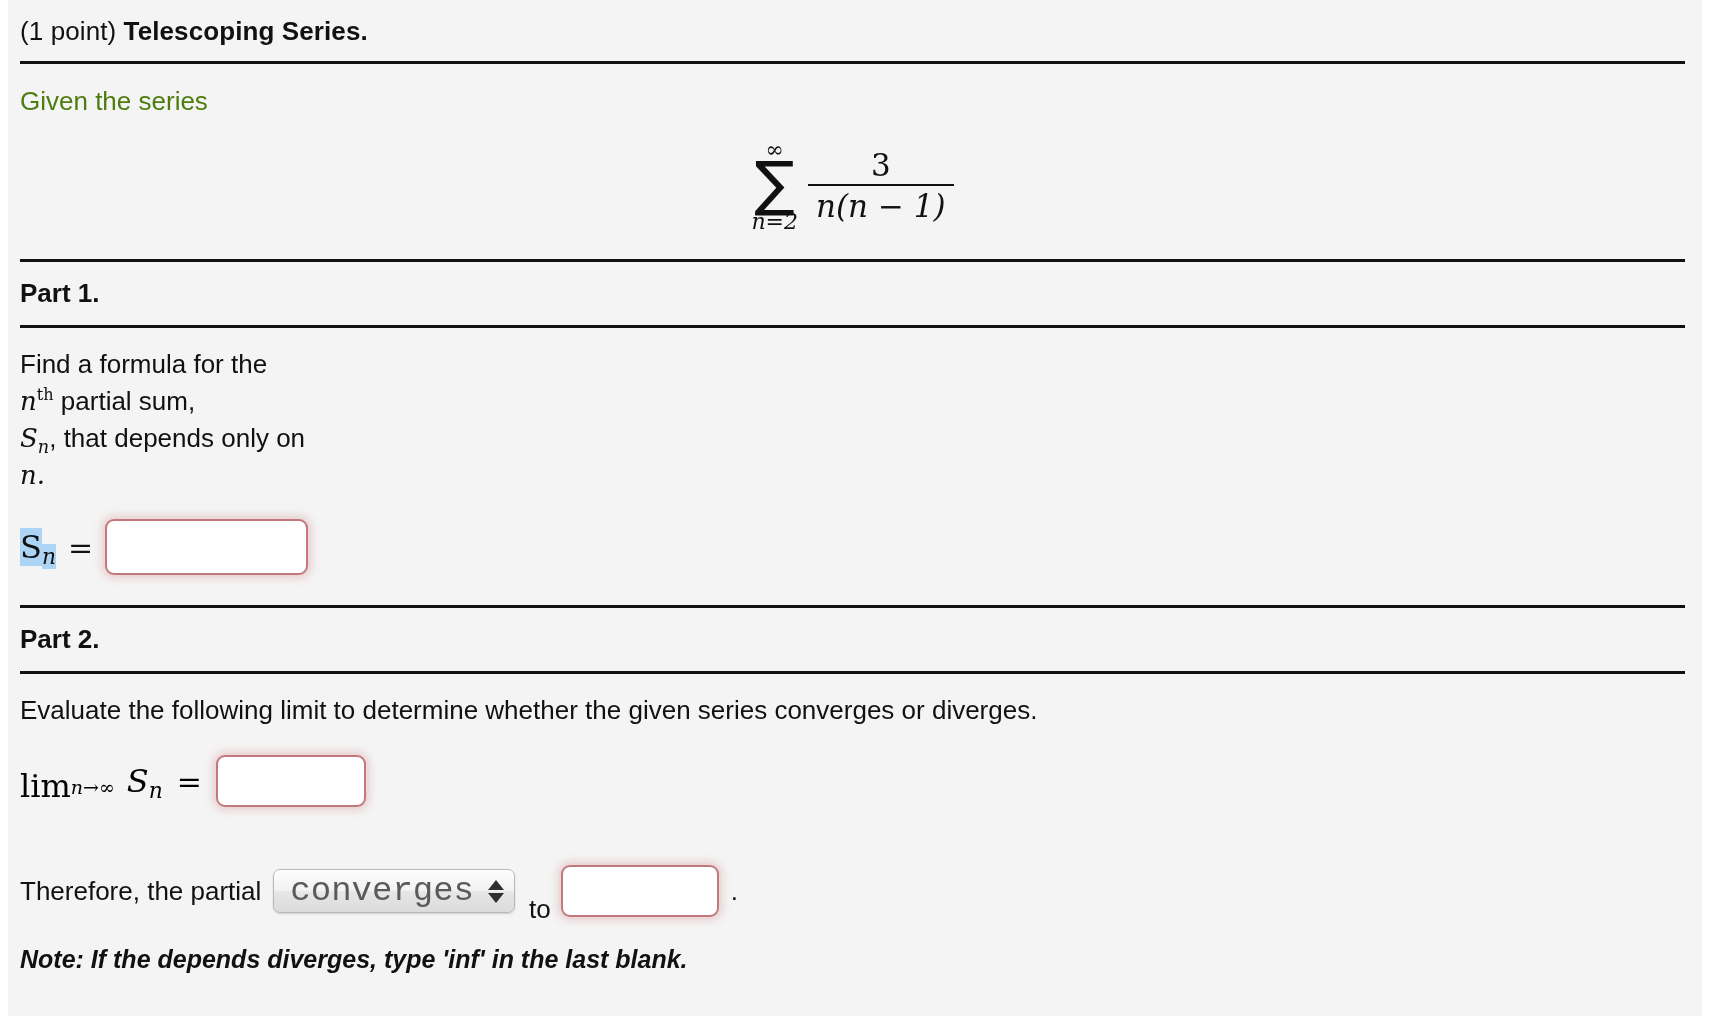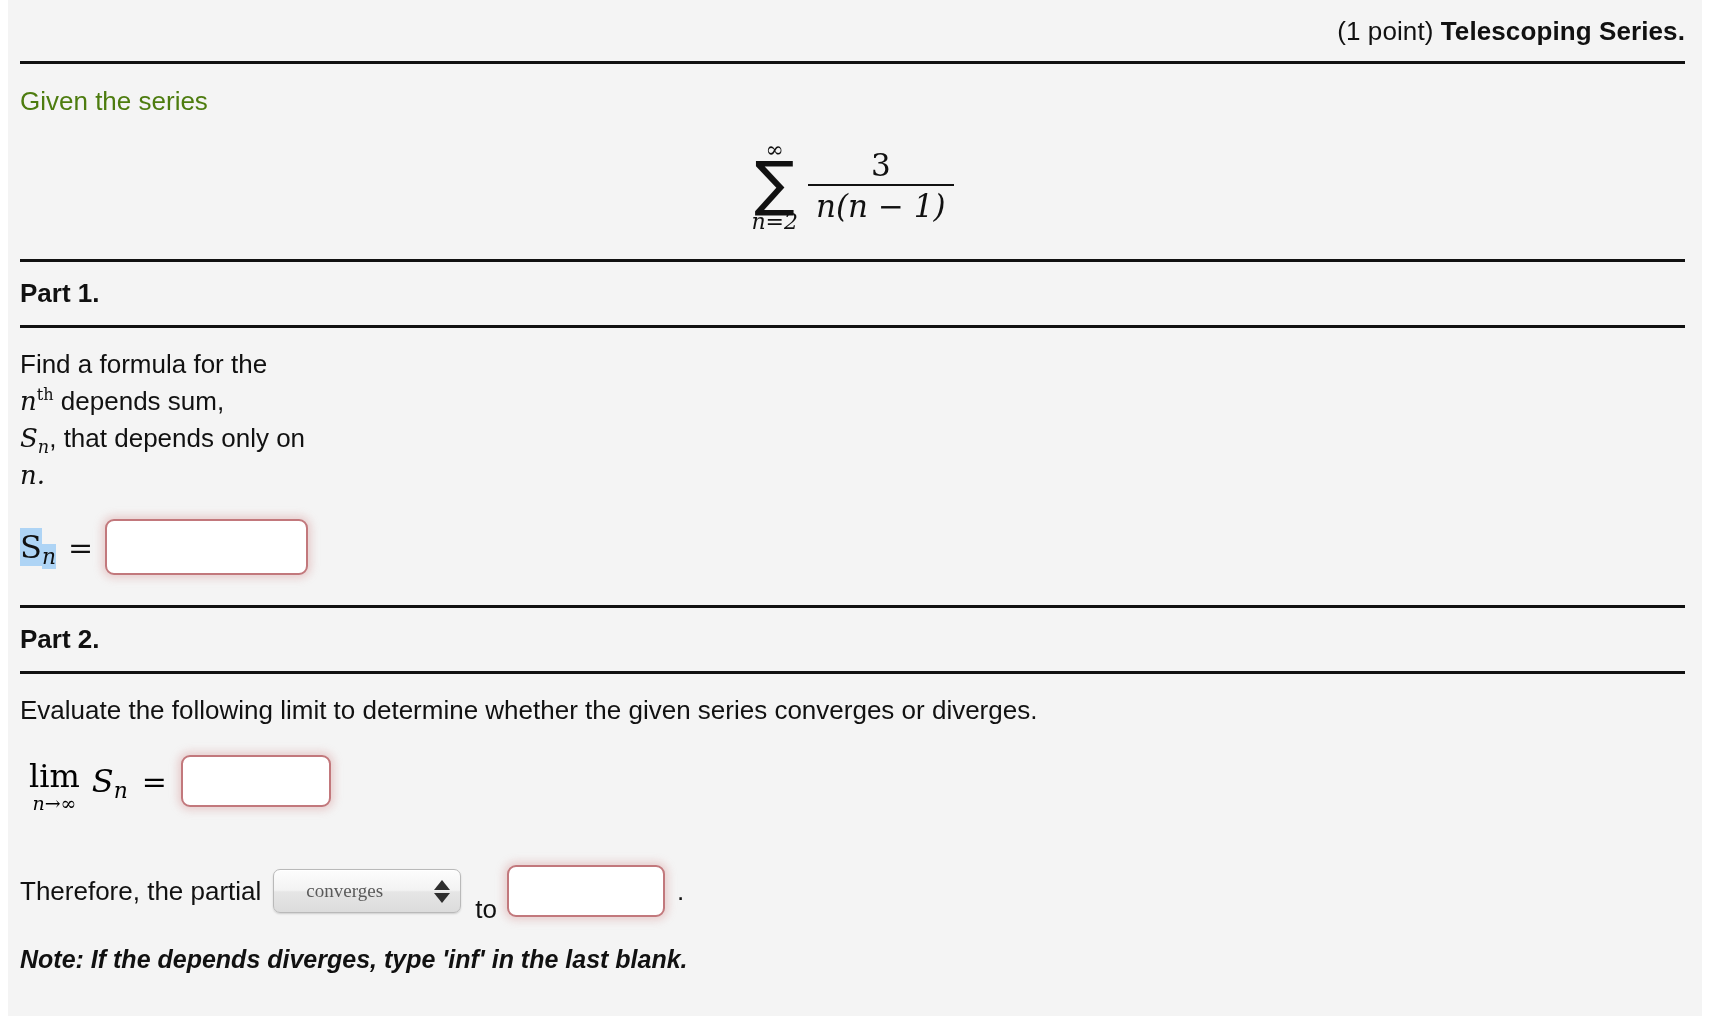--- a/index.html
+++ b/index.html
@@ -34,21 +34,20 @@
     border-top: 3px solid #111111;
     margin: 0;
     width: 1665px;
   }
 
   .title-row {
     padding: 16px 0 14px 0;
     font-size: 26px;
     color: #111;
     letter-spacing: 0.1px;
-    text-align: right;
   }
   .title-row .pts { font-weight: 400; }
   .title-row .strong { font-weight: bold; }
 
   .given {
     padding: 22px 0 8px 0;
     font-size: 26px;
     color: #4d7c0f;
   }
 
@@ -177,25 +176,24 @@
     box-shadow: 0 0 9px 3px rgba(209,140,140,0.38);
     box-sizing: border-box;
   }
   .ansbox.sn   { width: 203px; height: 56px; }
   .ansbox.lim  { width: 150px; height: 52px; }
   .ansbox.last { width: 158px; height: 52px; }
 
   
   .limstack {
     display: inline-flex;
-    flex-direction: column;
+    flex-direction: row;
     align-items: center;
     line-height: 1;
     font-family: "DejaVu Serif", "Liberation Serif", serif;
-    margin-left: 9px;
   }
   .limstack .limtop { font-size: 32px; }
   .limstack .limbot { font-size: 19px; font-style: italic; margin-top: 2px; }
 
   .lim-row {
     display: flex;
     align-items: center;
     padding: 26px 0 18px 0;
   }
   .lim-sn {
@@ -227,24 +225,23 @@
     min-width: 188px;
     margin: 0 12px;
     padding: 0 10px 0 16px;
     border: 1px solid #b9b9b9;
     border-radius: 7px;
     background: linear-gradient(to bottom, #fdfdfd 0%, #f3f3f3 48%, #e6e6e6 52%, #dcdcdc 100%);
     box-shadow: 0 1px 2px rgba(0,0,0,0.16), inset 0 1px 0 #ffffff;
     box-sizing: border-box;
   }
   .select-ctl .sel-label {
-    font-size: 19px;
+    font-size: 34px;
     color: #5a5a5a;
-    font-family: Liberation Serif, serif;
-    margin-left: 16px;
+    font-family: Liberation Mono, monospace;
   }
   .steppers {
     display: inline-flex;
     flex-direction: column;
     align-items: center;
     gap: 3px;
     margin-left: 14px;
   }
   .tri-up {
     width: 0; height: 0;
@@ -300,21 +297,21 @@
     </div>
 
     <div class="rule"></div>
 
     <div class="part-head">Part 1.</div>
 
     <div class="rule"></div>
 
     <div class="body-text narrow">
       <span>Find a formula for the</span><br>
-      <span class="mi">n</span><sup class="mexp">th</sup><span> depends sum,</span><br>
+      <span class="mi">n</span><sup class="mexp">th</sup><span> partial sum,</span><br>
       <span class="mi">S</span><sub class="msub">n</sub><span>, that depends only on</span><br>
       <span class="mi">n</span><span class="mi">.</span>
     </div>
 
     <div class="answer-row">
       <span class="lhs"><span class="hl">S</span><sub class="msub hl">n</sub></span>
       <span class="eq">=</span>
       <input class="ansbox sn" type="text" value="" style="">
     </div>
 

